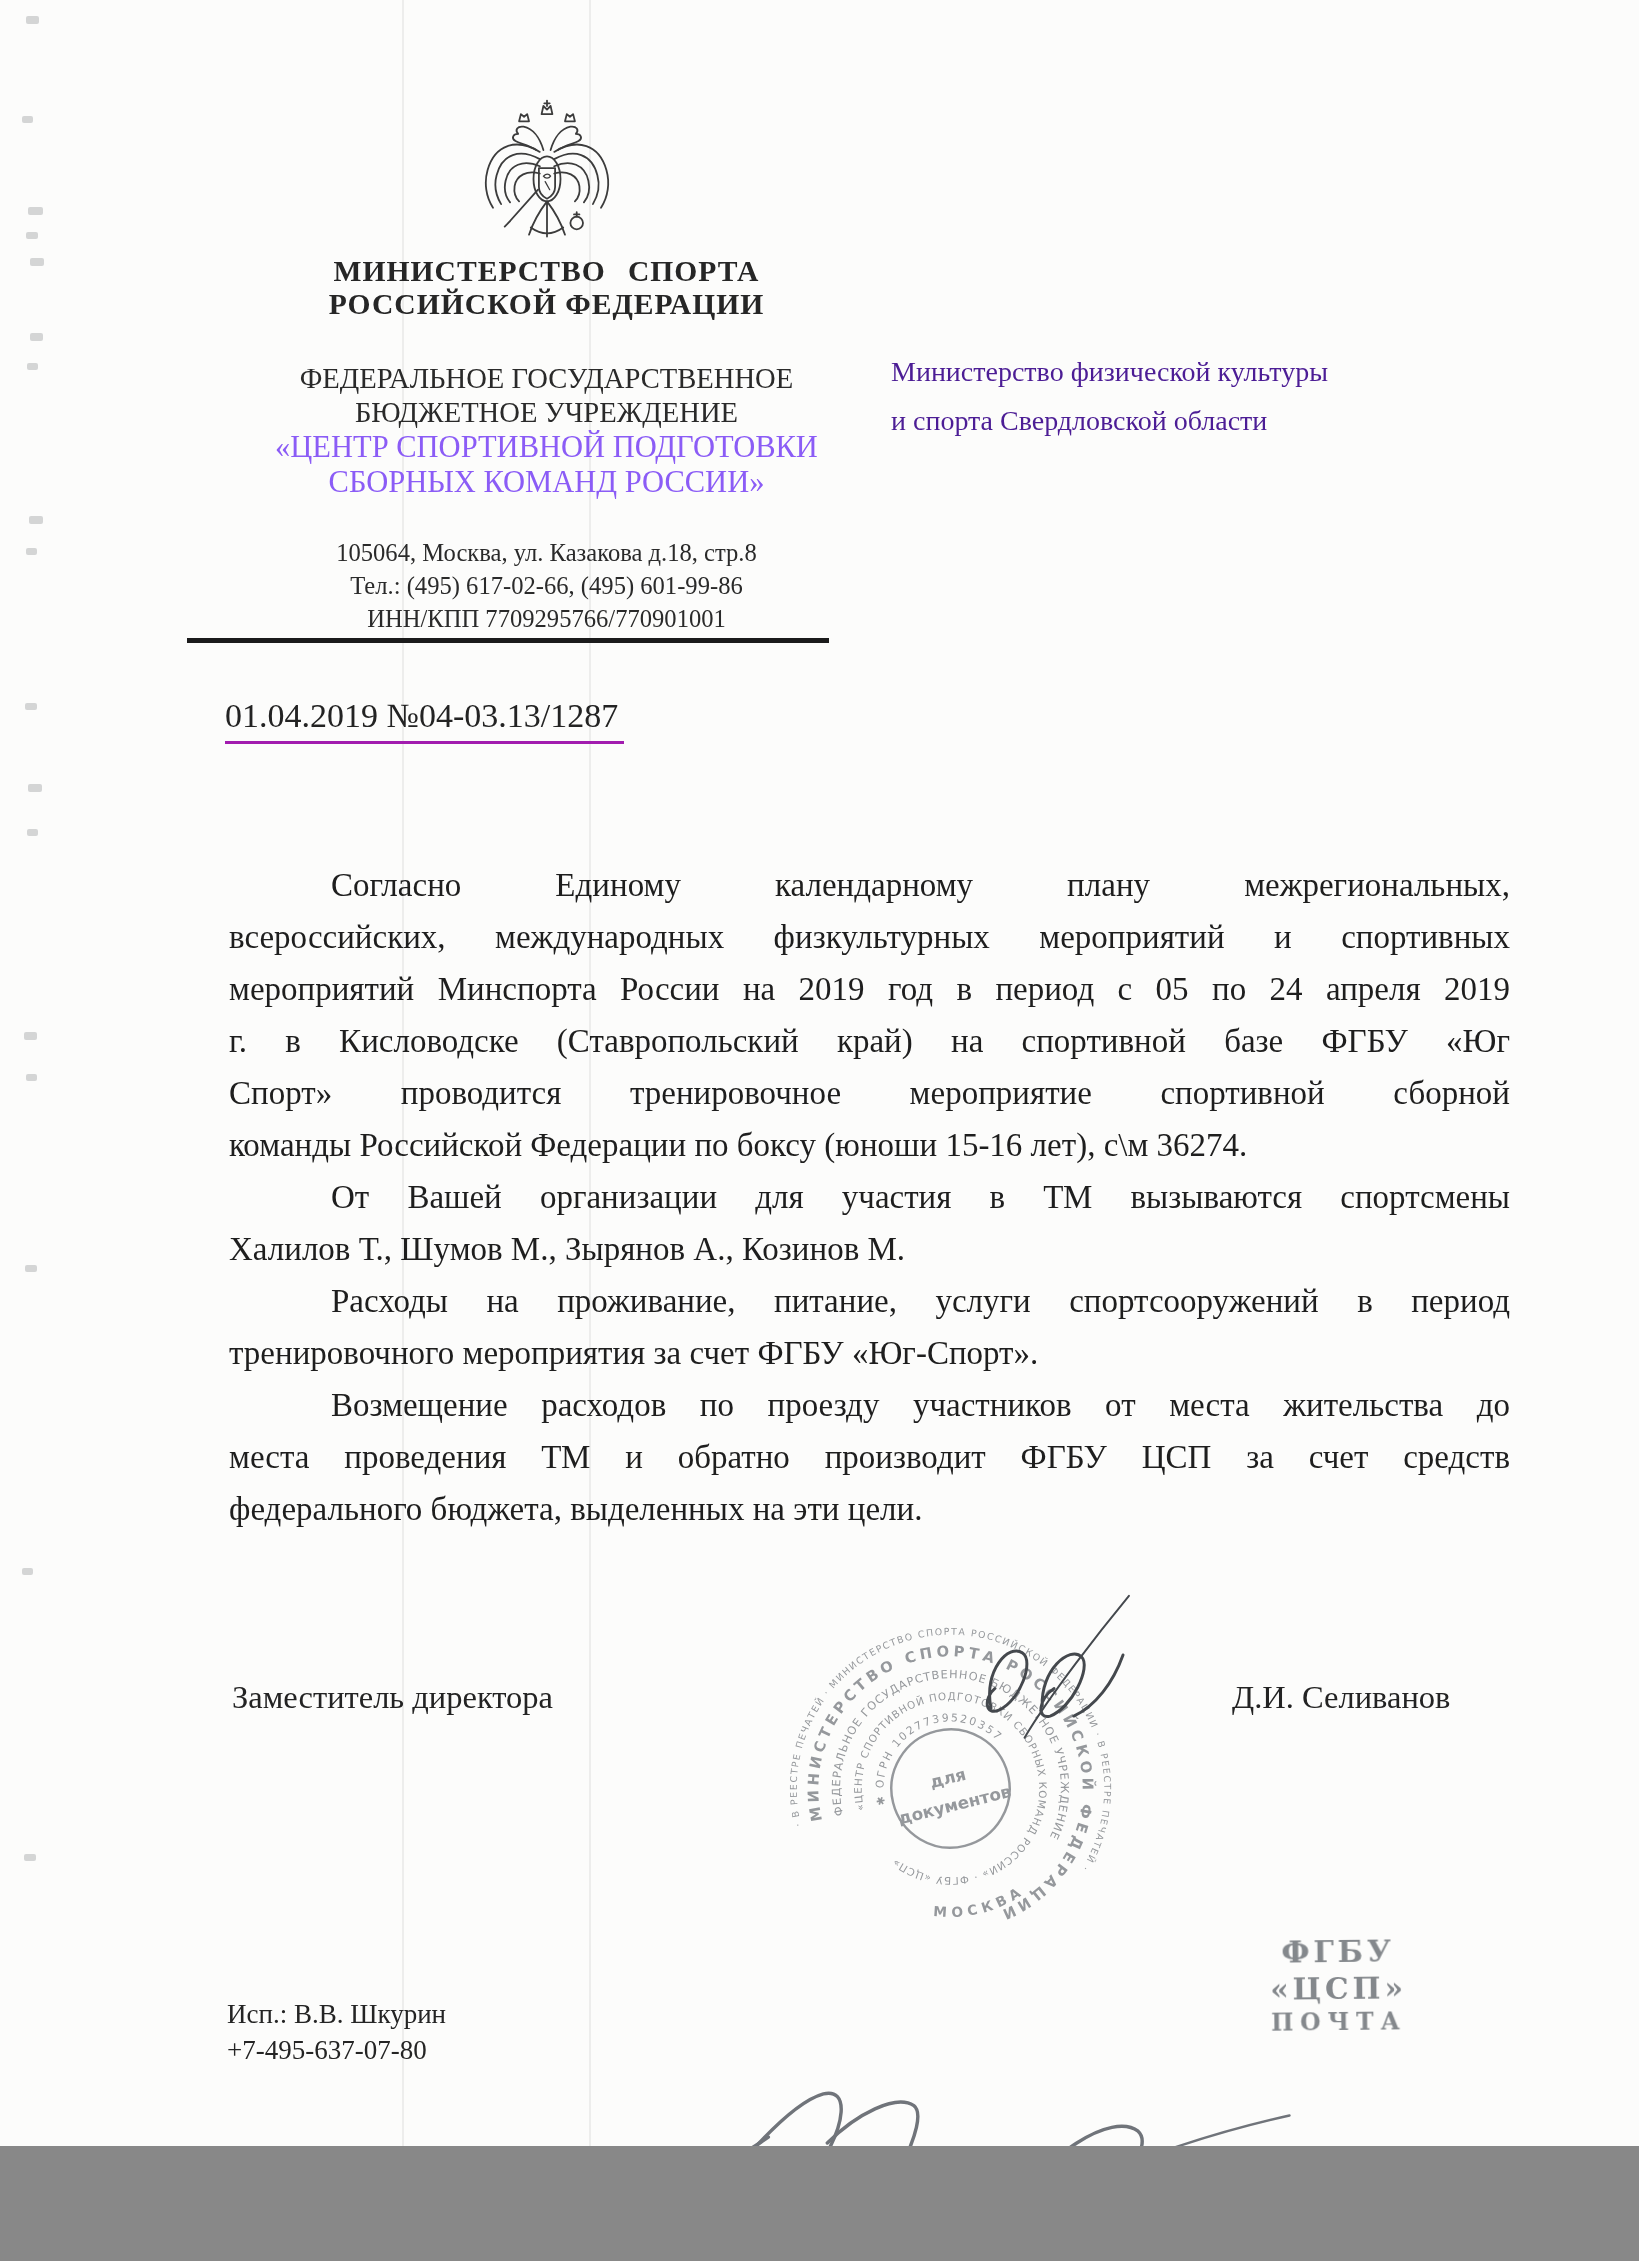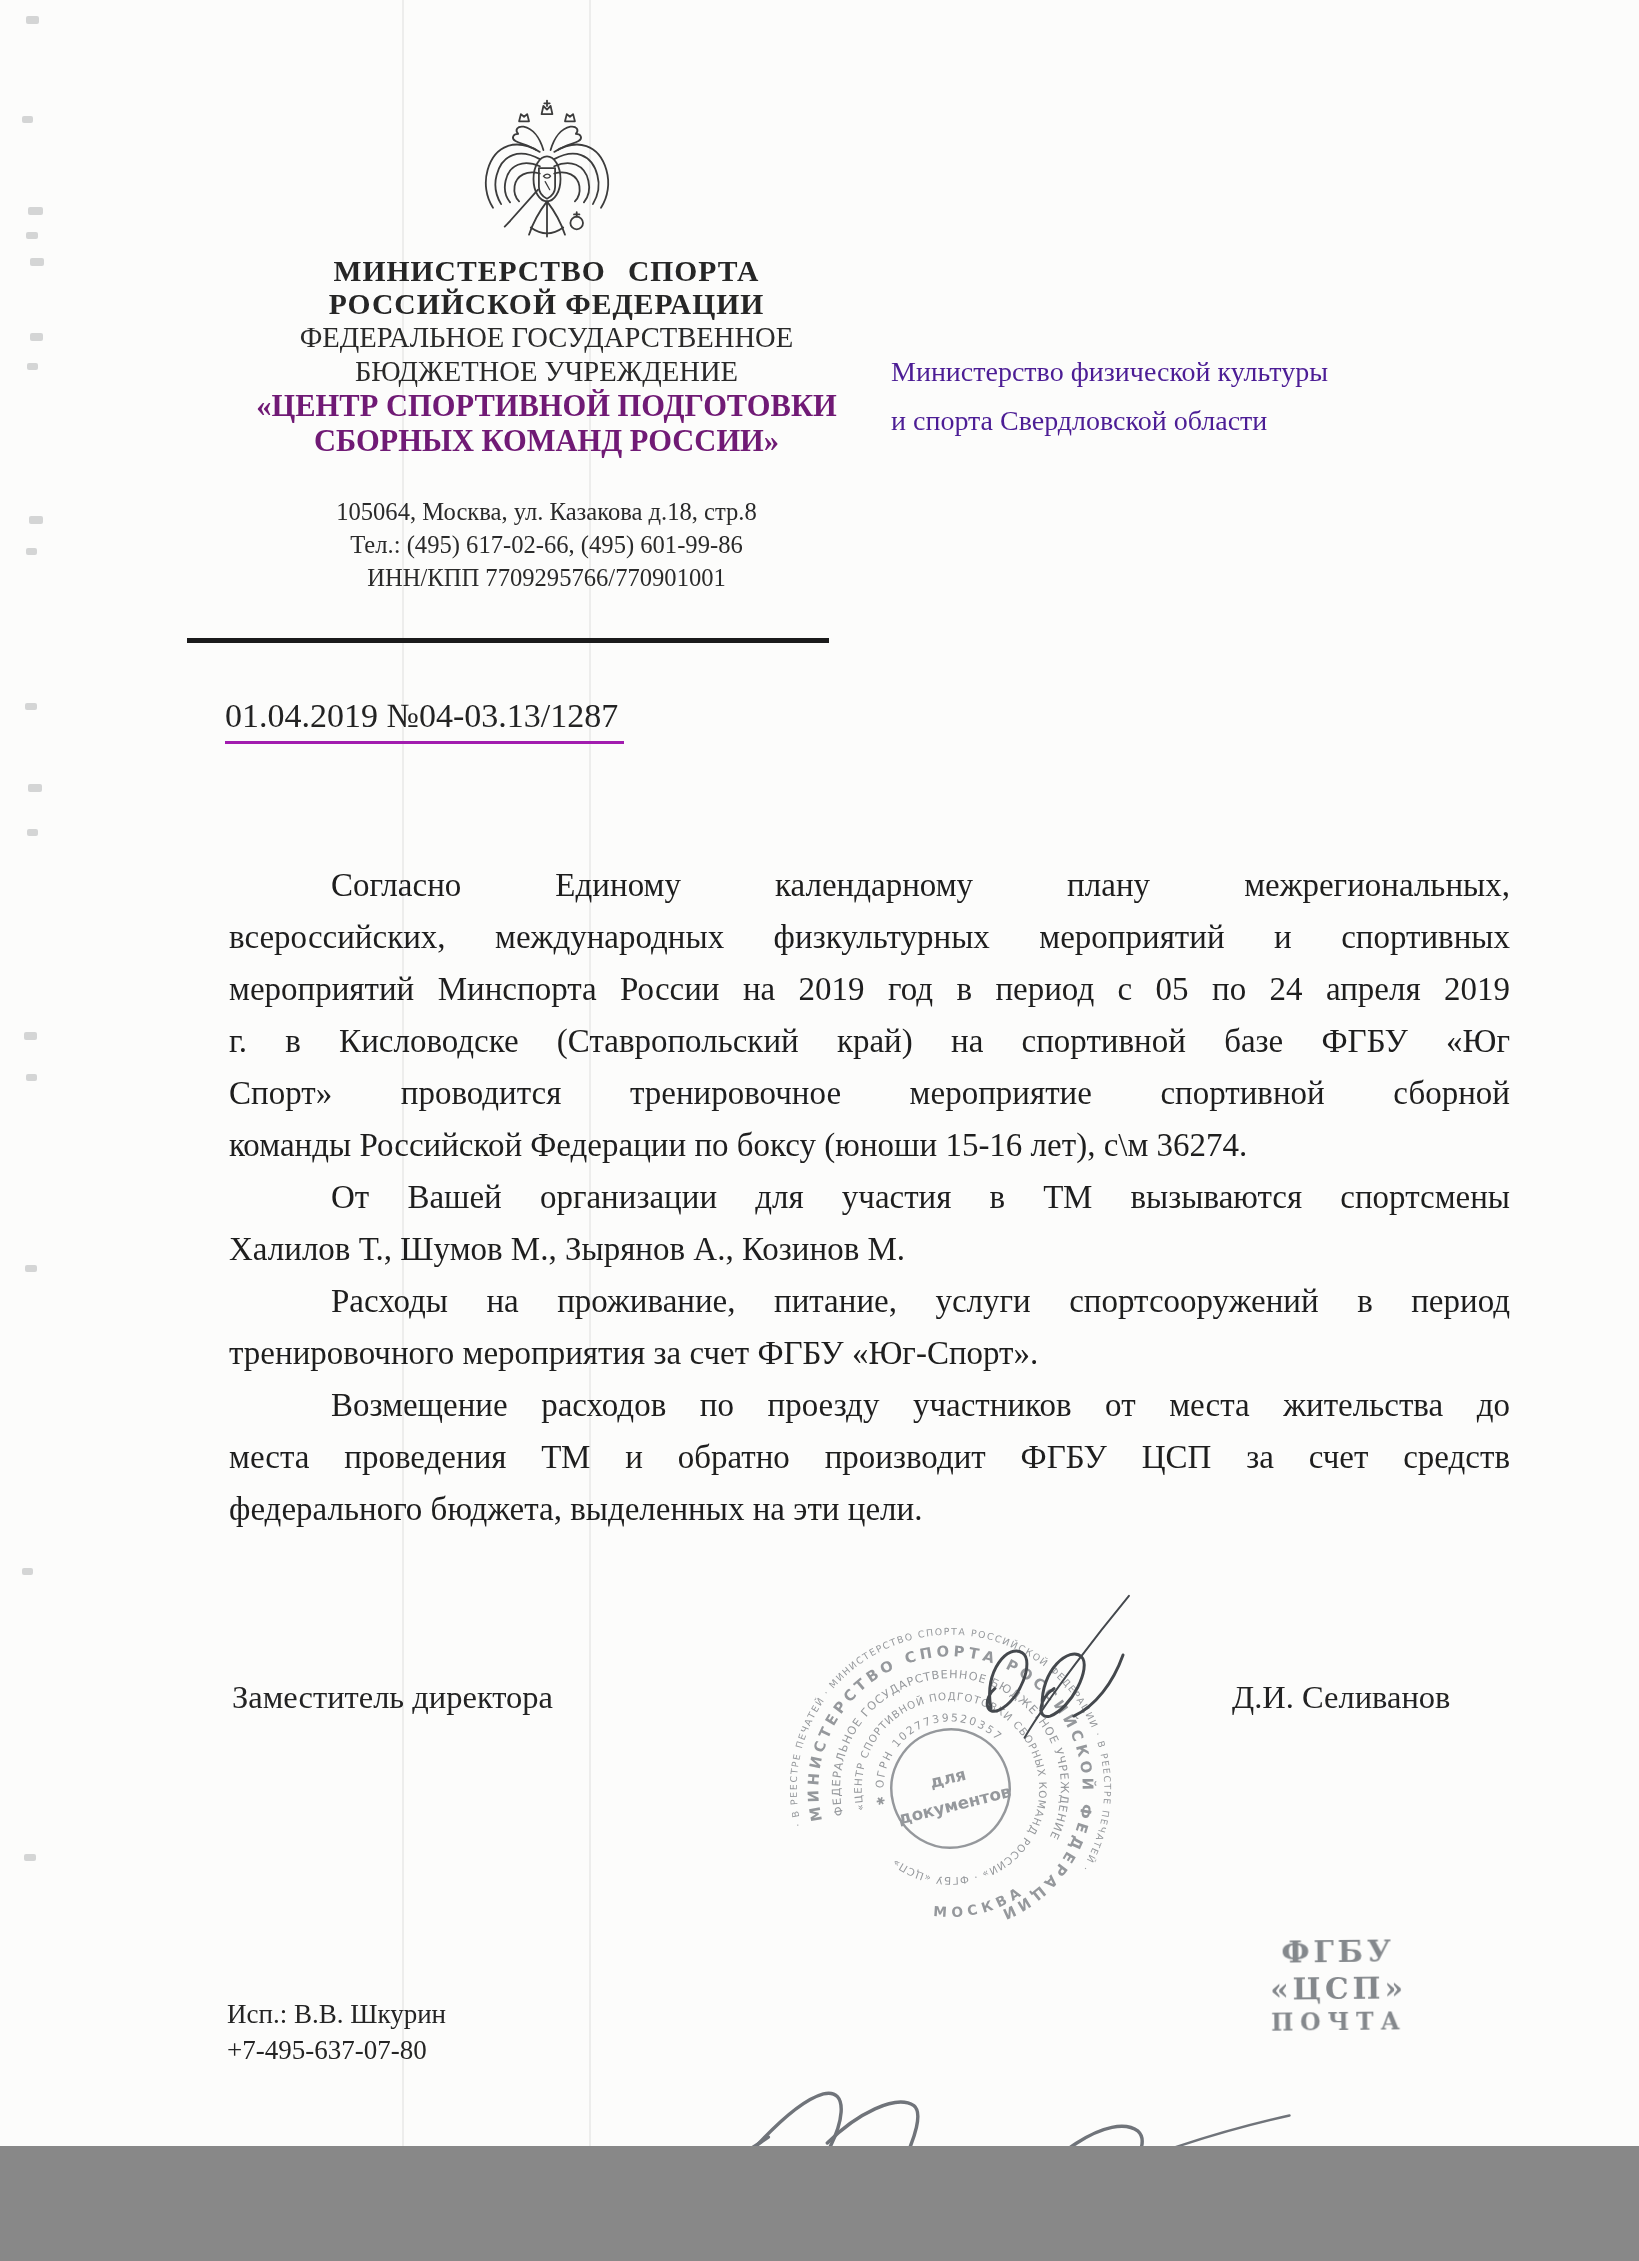--- a/index.html
+++ b/index.html
@@ -13,22 +13,22 @@
   .scanline.a{left:402px;}
   .scanline.b{left:589px;}
   
   .mark{position:absolute;background:#c9cbcc;border-radius:2px;opacity:.8;}
 
   
   .letterhead{position:absolute;left:251px;top:91px;width:591px;text-align:center;}
   .emblem{display:block;margin:0 auto;width:144px;height:156px;}
   .ministry{font-weight:bold;font-size:29.6px;line-height:33px;letter-spacing:1px;margin-top:7.9px;color:#262626;}
   .ministry .gap{word-spacing:13.8px;}
-  .org{font-size:28.6px;line-height:34px;color:#2a2a2a;text-align:center;}
-  .orgname{font-weight:bold;font-size:30.5px;line-height:35px;color:#701a75;}
+  .org{font-size:28.6px;line-height:34px;margin-top:41px;color:#2a2a2a;text-align:center;}
+  .orgname{font-weight:normal;font-size:30.5px;line-height:35px;color:#8b5cf6;}
   .addr{font-size:24.6px;line-height:33px;margin-top:36px;color:#2a2a2a;}
 
   
   .recipient{position:absolute;left:891px;top:347px;width:640px;
              font-size:28px;line-height:49px;color:#4c1d95;}
 
   .rule{position:absolute;left:187px;top:638px;width:642px;height:4.9px;background:#1b1b1b;}
 
   .ref{position:absolute;left:225px;top:697px;font-size:34px;color:#232323;
        border-bottom:3px solid #a21caf;padding:0 5.9px 5.9px 0;}

